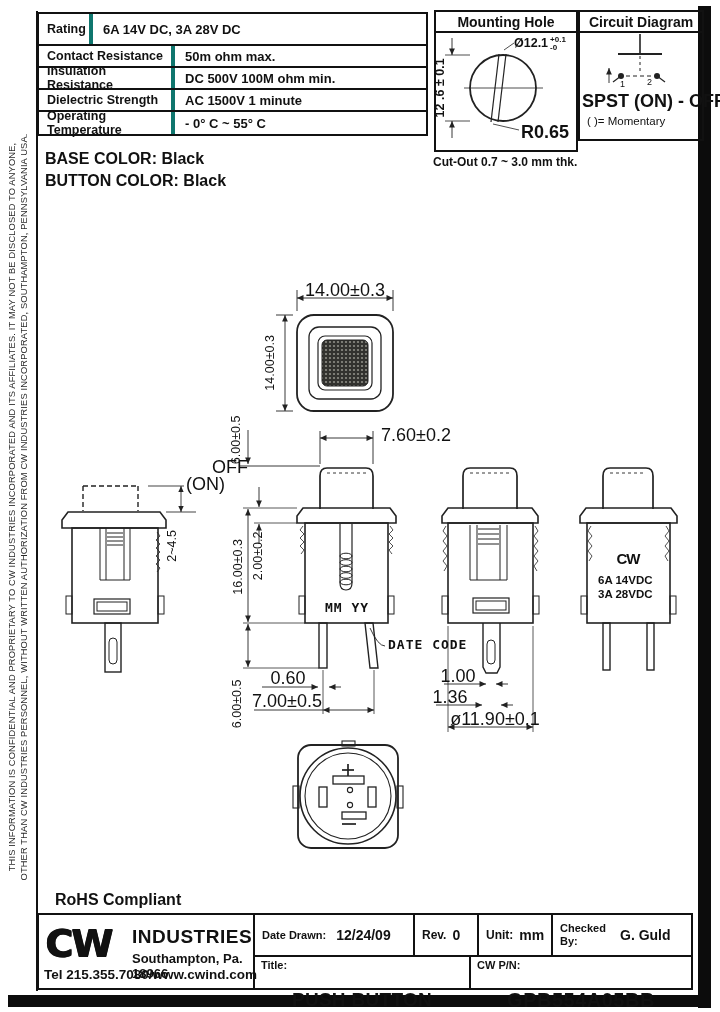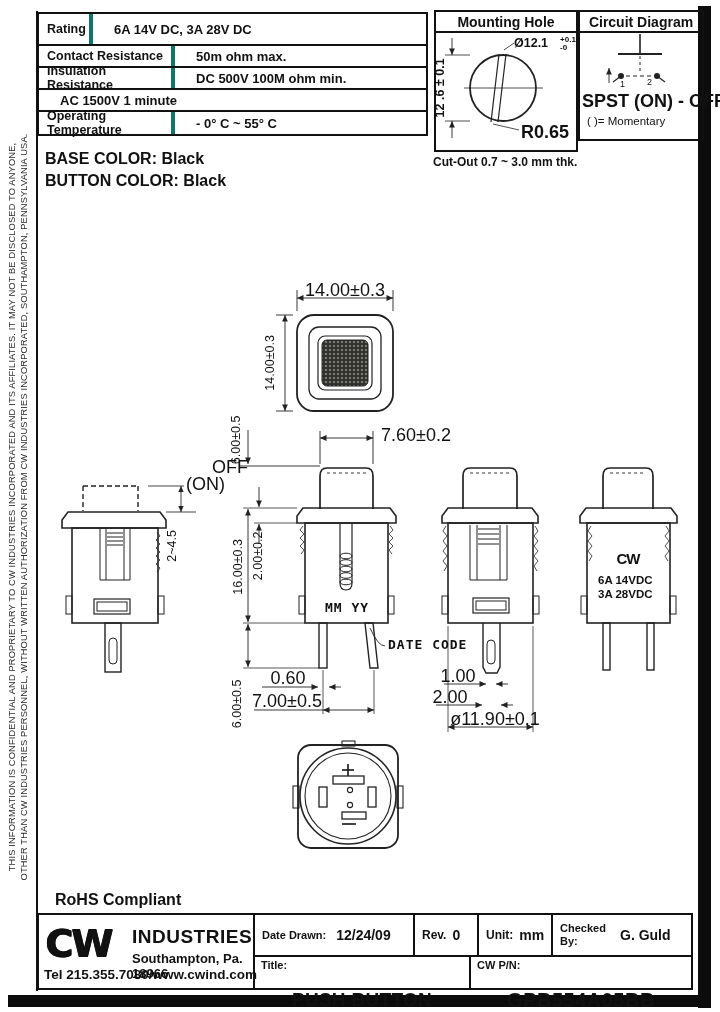--- a/index.html
+++ b/index.html
@@ -13,36 +13,36 @@
   .frame-left{left:36px;top:11px;width:2px;height:980px;background:#111}
   .bar-right{left:698px;top:6px;width:13px;height:1002px;background:#0c0c0c}
   .bar-bottom{left:8px;top:995px;width:703px;height:12px;background:#0c0c0c}
   
   .spec-table{left:37px;top:12px;width:391px;border:2px solid #111;background:#fff}
   .srow{display:flex;border-bottom:2px solid #111;height:22px;align-items:stretch}
   .srow.r1{height:32px}
   .srow:last-child{border-bottom:none}
   .slab{width:136px;border-right:4px solid #0f766e;padding-left:8px;font-weight:bold;font-size:12.5px;display:flex;align-items:center}
   .r1 .slab{width:54px}
-  .sval{padding-left:21px;font-weight:bold;font-size:13px;display:flex;align-items:center}
+  .sval{padding-left:10px;font-weight:bold;font-size:13px;display:flex;align-items:center}
   
   .mh-box{left:434px;top:10px;width:144px;height:142px;border:2px solid #111}
   .cd-box{left:578px;top:10px;width:126px;height:131px;border:2px solid #111}
   .box-hdr{height:21px;border-bottom:2px solid #111;display:flex;align-items:center;justify-content:center;
            font-weight:bold;font-size:14px}
   
   .note{font-weight:bold;font-size:16px;white-space:nowrap}
   .dim{position:absolute;font-size:18px;color:#111;white-space:nowrap;line-height:1.1}
   .dimc{text-align:center}
   .vdim{position:absolute;width:110px;text-align:center;transform:rotate(-90deg);
         font-size:12.5px;white-space:nowrap;line-height:1.1}
   .mono{font-family:"DejaVu Sans Mono",monospace;font-weight:bold;letter-spacing:1px;font-size:13px}
   .small{font-size:9px}
   .dia-combo{display:flex;align-items:flex-start;font-weight:bold;font-size:12.5px}
-  .dia-tols{display:flex;flex-direction:column;font-size:8px;line-height:1.05;margin-left:12px;font-weight:bold}
+  .dia-tols{display:flex;flex-direction:column;font-size:8px;line-height:1.05;margin-left:2px;font-weight:bold}
   
   .tblock{left:37px;top:913px;width:656px;height:77px;border:2.5px solid #111;display:flex;background:#fff}
   .tb-left{width:216px;border-right:2.5px solid #111;position:relative}
   .cw-logo{position:absolute;left:6px;top:6px;font-family:"DejaVu Sans",sans-serif;font-weight:900;font-size:38px;
            letter-spacing:-2px;text-shadow:1px 0 #111,0 1px #111,1px 1px #111}
   .tb-company{position:absolute;left:93px;top:11px;font-weight:bold;font-size:19px;letter-spacing:.5px}
   .tb-addr{position:absolute;left:93px;top:36px;font-weight:bold;font-size:13px}
   .tb-tel{position:absolute;left:5px;top:52px;font-weight:bold;font-size:13.5px;white-space:nowrap}
   .tb-right{flex:1;display:flex;flex-direction:column}
   .tb-r1{height:42px;border-bottom:2.5px solid #111;display:flex}
@@ -75,20 +75,21 @@
   </div>
   <div class="srow">
     <div class="slab">Contact Resistance</div>
     <div class="sval">50m ohm max.</div>
   </div>
   <div class="srow">
     <div class="slab">Insulation Resistance</div>
     <div class="sval">DC 500V 100M ohm min.</div>
   </div>
   <div class="srow">
+    <div class="slab">Dielectric Strength</div>
     <div class="sval">AC 1500V 1 minute</div>
   </div>
   <div class="srow">
     <div class="slab">Operating Temperature</div>
     <div class="sval">- 0° C ~ 55° C</div>
   </div>
 </div>
 
 <div class="abs note" style="left:45px;top:150px">BASE COLOR: Black</div>
 <div class="abs note" style="left:45px;top:172px">BUTTON COLOR: Black</div>
@@ -311,21 +312,21 @@
 <div class="abs dim" style="left:381px;top:426px">7.60±0.2</div>
 <div class="vdim" style="left:182px;top:433px">6.00±0.5</div>
 <div class="vdim" style="left:184px;top:560px">16.00±0.3</div>
 <div class="vdim" style="left:204px;top:549px">2.00±0.2</div>
 <div class="vdim" style="left:183px;top:697px">6.00±0.5</div>
 <div class="abs dim mono dimc" style="left:320px;top:601px;width:54px">MM YY</div>
 <div class="abs dim mono" style="left:388px;top:638px">DATE CODE</div>
 <div class="abs dim dimc" style="left:266px;top:669px;width:44px">0.60</div>
 <div class="abs dim dimc" style="left:252px;top:692px;width:66px">7.00±0.5</div>
 <div class="abs dim dimc" style="left:438px;top:667px;width:40px">1.00</div>
-<div class="abs dim dimc" style="left:430px;top:688px;width:40px">2.00</div>
+<div class="abs dim dimc" style="left:430px;top:688px;width:40px">1.36</div>
 <div class="abs dim dimc" style="left:448px;top:710px;width:94px">ø11.90±0.1</div>
 <div class="abs dim dimc" style="left:611px;top:551px;width:34px;font-weight:900;font-size:15px;letter-spacing:-1px">CW</div>
 <div class="abs dim" style="left:598px;top:574px;font-weight:bold;font-size:11.5px">6A 14VDC</div>
 <div class="abs dim" style="left:598px;top:588px;font-weight:bold;font-size:11.5px">3A 28VDC</div>
 
 <div class="abs note" style="left:55px;top:891px">RoHS Compliant</div>
 
 <div class="abs tblock">
   <div class="tb-left">
     <div class="cw-logo">CW</div>

